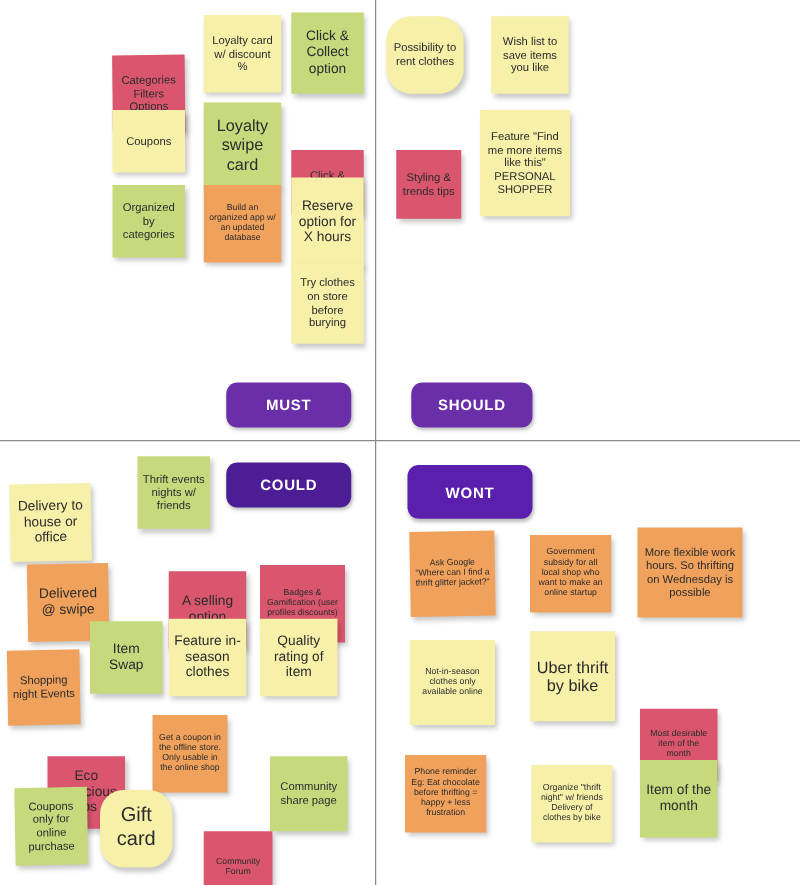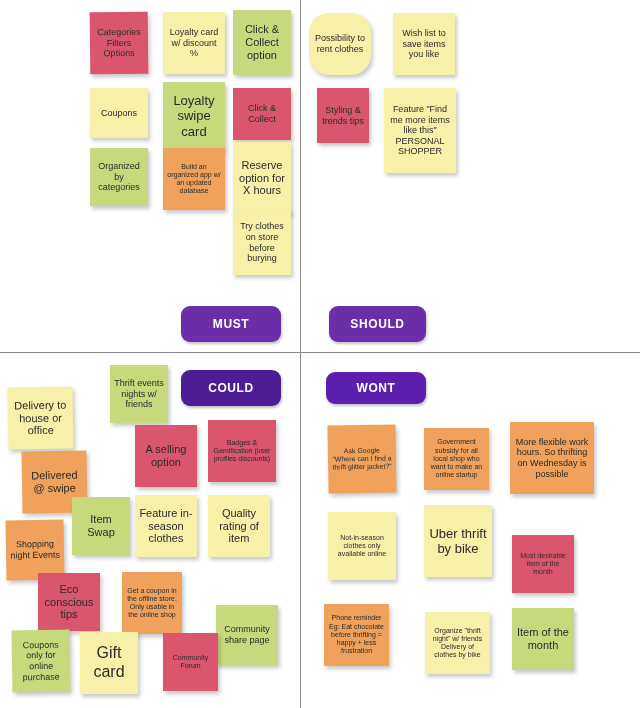--- a/index.html
+++ b/index.html
@@ -43,30 +43,30 @@
     text-align: center;
     color: #2b2b2b;
     line-height: 1.18;
     padding: 3px 4px;
     box-shadow: 2px 3px 4px rgba(0,0,0,0.22);
     overflow: hidden;
     word-wrap: break-word;
     hyphens: none;
   }
   .note span { display: block; width: 100%; }
-  .c-pink   { background: #d9566e; }
+  .c-pink   { background: #d9566e; margin-top: 32px; }
   .c-yellow { background: #f6f0a9; }
   .c-green  { background: #c6da7d; }
   .c-orange { background: #f0a15c; }
 
   .fs-xs { font-size: 7px; }
   .fs-s  { font-size: 9px; }
   .fs-m  { font-size: 11px; }
   .fs-l  { font-size: 13px; }
-  .fs-xl { font-size: 16px; }
+  .fs-xl { font-size: 16px; border-radius: 19px; }
 
   
   .pill {
     position: absolute;
     display: flex;
     align-items: center;
     justify-content: center;
     border-radius: 9px;
     color: #ffffff;
     font-weight: bold;
@@ -209,18 +209,18 @@
   <div id="pill-layer">
       <div class="pill" style="left: 181px; top: 306px; width: 100px; height: 36px; background: rgb(106, 47, 168);">
         <span>MUST</span>
       </div>
       <div class="pill" style="left: 329px; top: 306px; width: 97px; height: 36px; background: rgb(106, 47, 168);">
         <span>SHOULD</span>
       </div>
       <div class="pill" style="left: 181px; top: 370px; width: 100px; height: 36px; background: #4c1d95;">
         <span>COULD</span>
       </div>
-      <div class="pill" style="left: 326px; top: 372px; width: 100px; height: 32px; background: rgb(91, 31, 174);">
+      <div class="pill" style="left: 326px; top: 372px; width: 100px; height: 43px; background: rgb(91, 31, 174);">
         <span>WONT</span>
       </div>
     </div>
 
 </div>
 
 </body></html>

